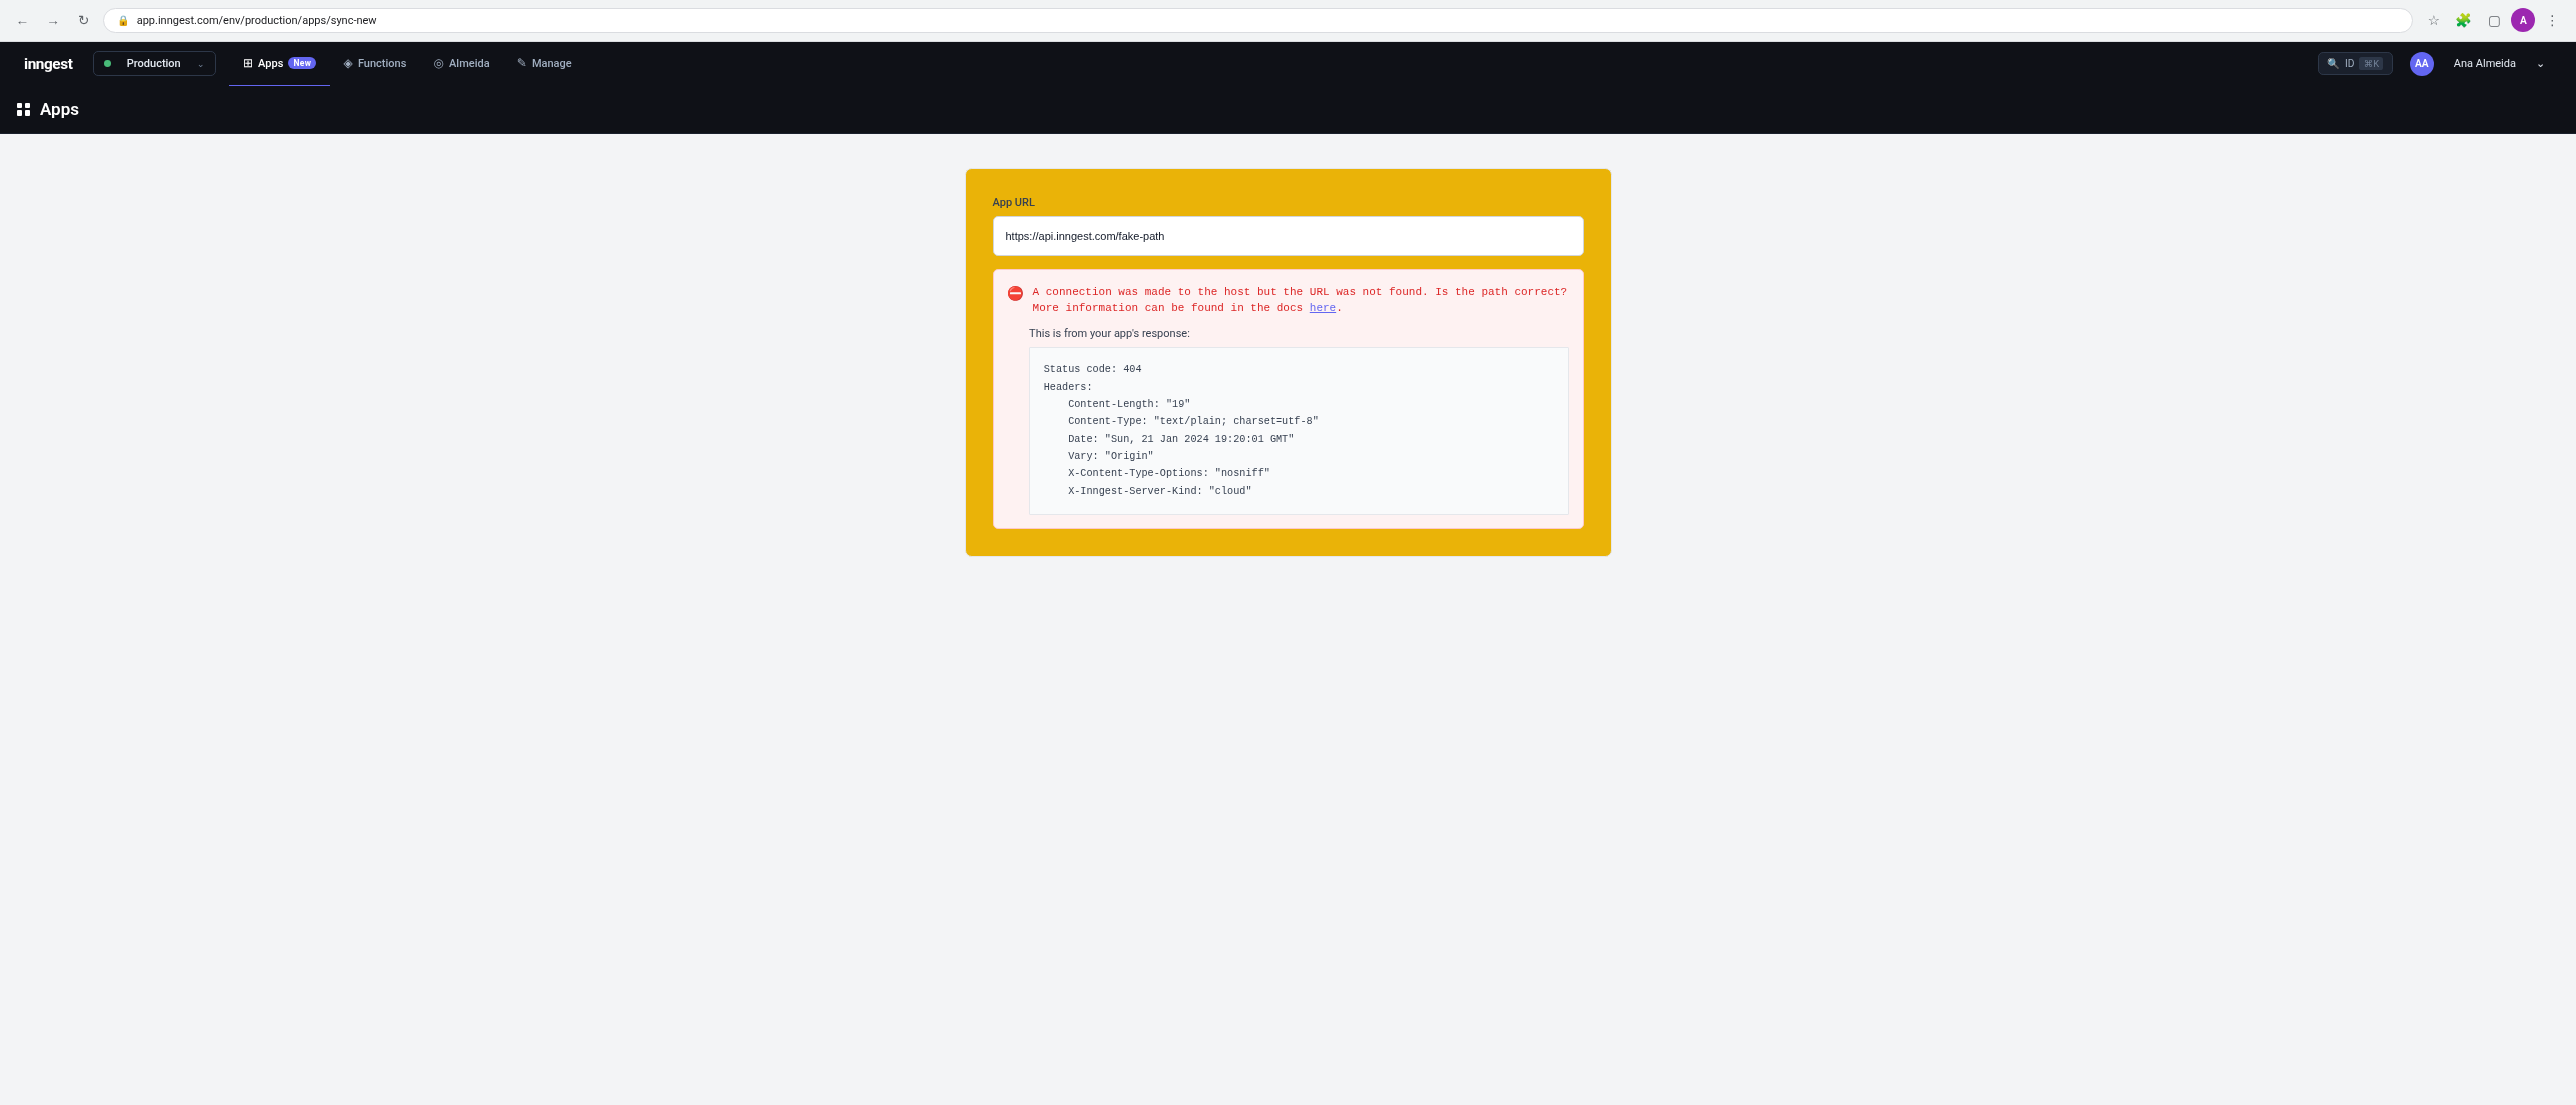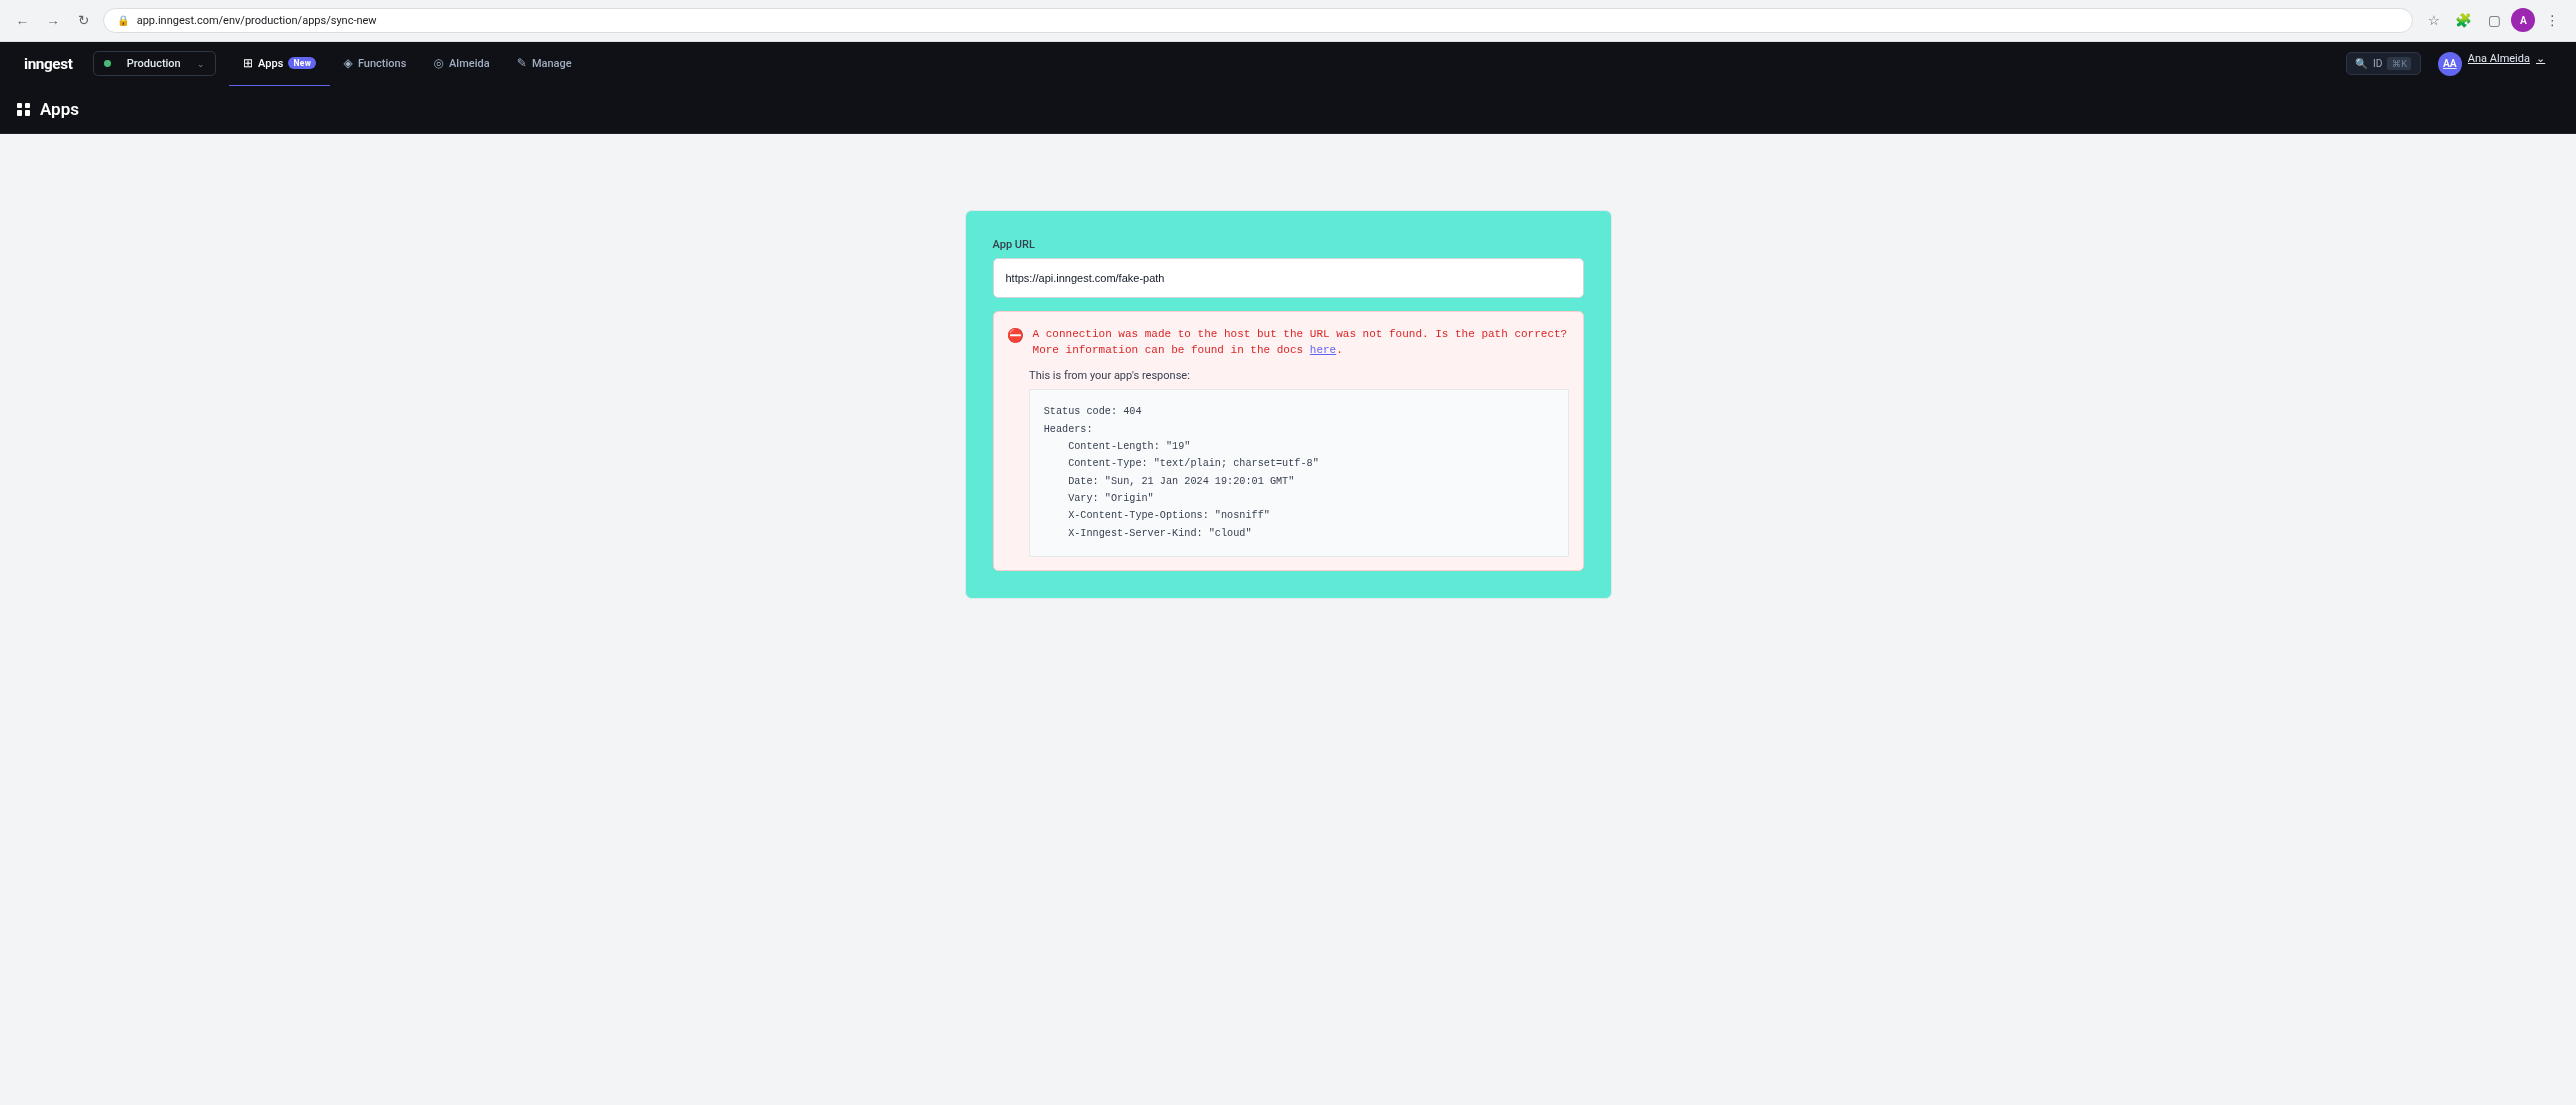--- a/index.html
+++ b/index.html
@@ -170,27 +170,27 @@
     }
     .kbd {
       background: #2d3748;
       border-radius: 2.6px;
       padding: 0.9px 4.3px;
       font-size: 9.4px;
       color: #718096;
     }
     .user-menu {
       display: flex;
-      gap: 6px;
+      align-items: center;
+      gap: 20px;
       color: #e2e8f0;
       font-size: 11px;
       cursor: pointer;
       padding: 3.4px 6.8px;
       border-radius: 5.1px;
-      text-decoration: underline;
     }
     .user-avatar {
       width: 24px;
       height: 24px;
       border-radius: 50%;
       background: #6366f1;
       display: flex;
       align-items: center;
       justify-content: center;
       color: white;
@@ -232,26 +232,25 @@
       display: flex;
       justify-content: center;
     }
     .form-container {
       width: 100%;
       max-width: 647px;
     }
 
     
     .card {
-      background: #5eead4;
+      background: #eab308;
       border: 0.9px solid #e5e7eb;
       border-radius: 6.8px;
       padding: 27px;
       margin-bottom: 20.4px;
-      margin-top: 42px;
     }
 
     .form-label {
       display: block;
       font-size: 11px;
       font-weight: 500;
       color: #374151;
       margin-bottom: 6.8px;
     }
     .form-input {

